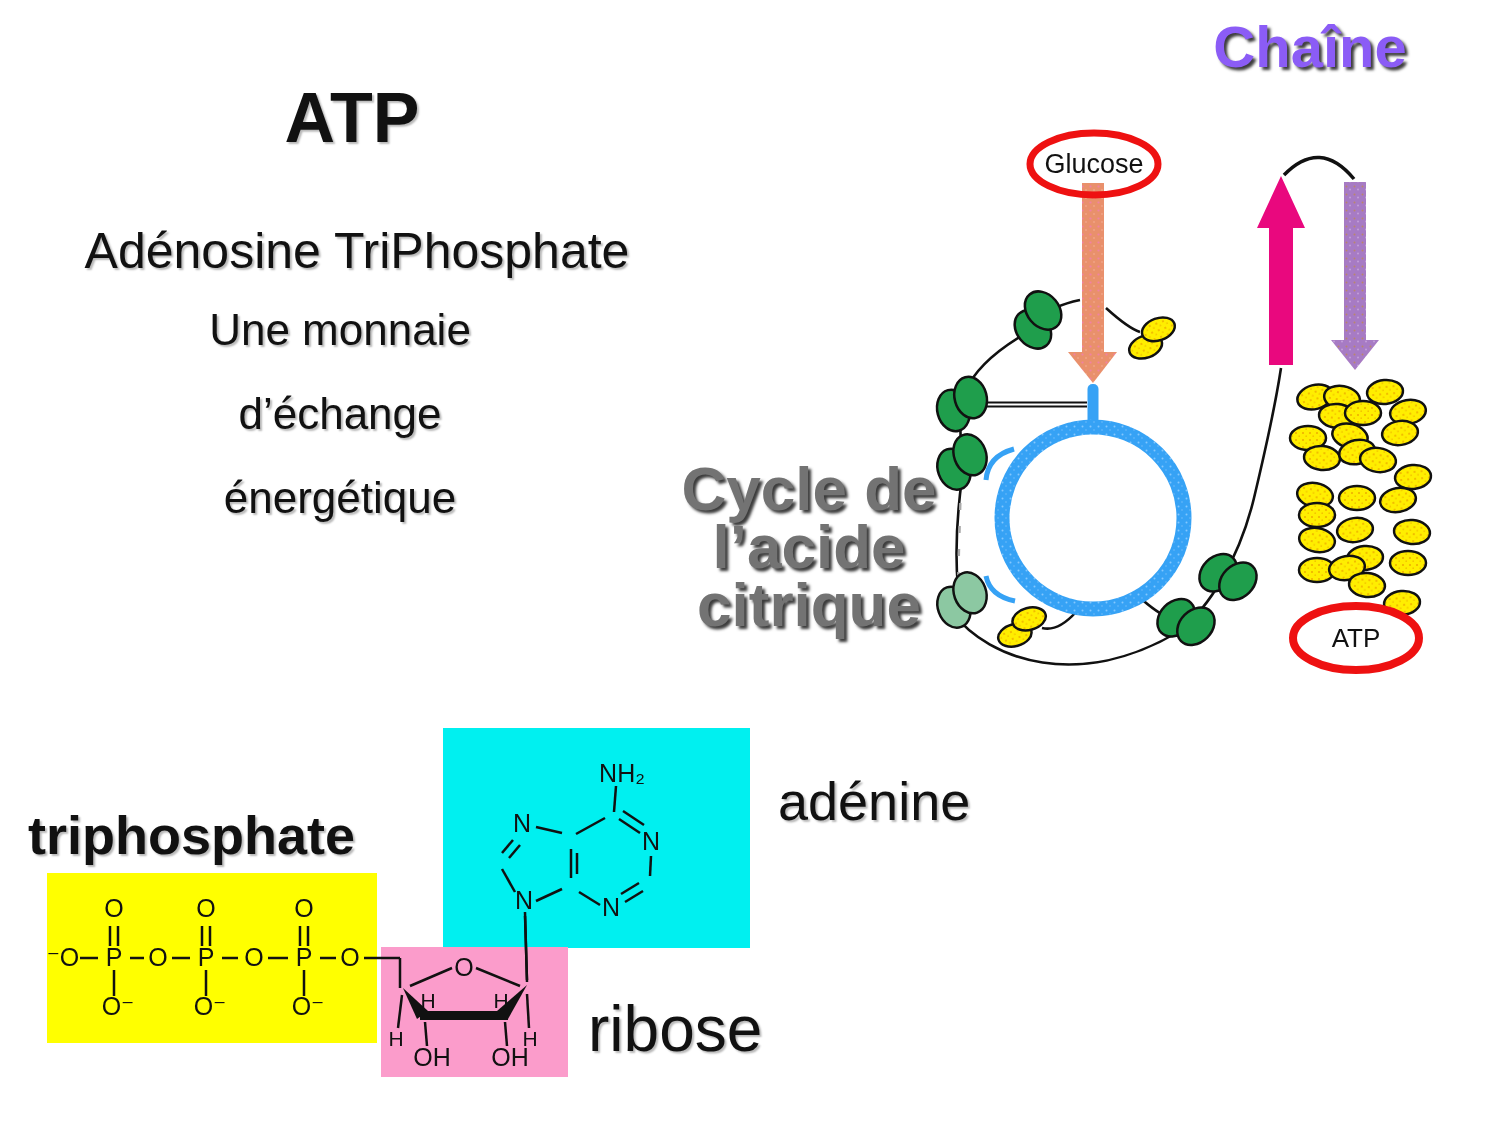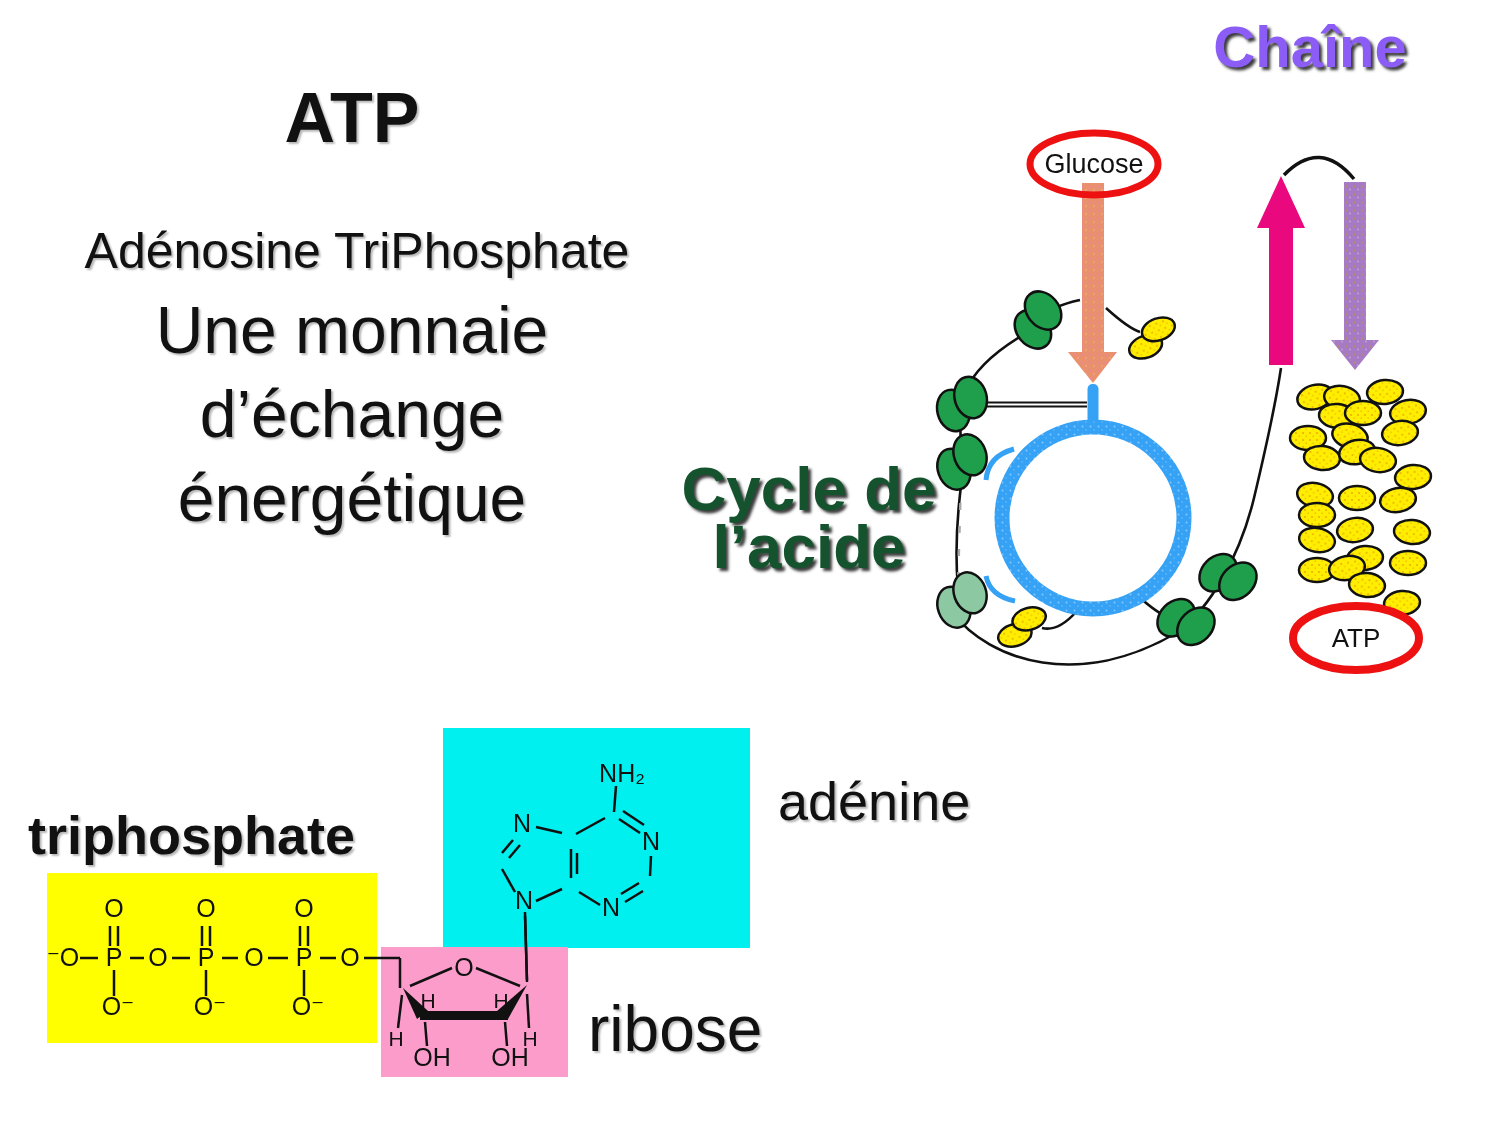--- a/index.html
+++ b/index.html
@@ -4,27 +4,27 @@
 <style>
   html,body{margin:0;padding:0;background:#fff;}
   #slide{position:relative;width:1500px;height:1125px;background:#fff;overflow:hidden;
          font-family:"Liberation Sans","DejaVu Sans",sans-serif;}
   #gfx{position:absolute;left:0;top:0;width:1500px;height:1125px;}
   .txt{position:absolute;white-space:nowrap;z-index:5;}
   .center{transform:translateX(-50%);text-align:center;}
   .blacktxt{color:#111;text-shadow:2px 2px 2px #b9b9b9;}
   #title{left:352px;top:78px;font-size:70px;font-weight:bold;}
   #subtitle{left:357px;top:186px;font-size:50px;margin-top:36px;}
-  #tagline{left:352px;top:288px;font-size:66px;line-height:84px;}
+  #tagline{left:340px;top:288px;font-size:44px;line-height:84px;}
   #chain-label{left:1310px;top:18px;font-size:58px;line-height:57px;font-weight:bold;
                color:#8b5cf6;text-shadow:3px 3px 3px #3c3c3c;}
   #glycolysis-label{left:931px;top:206px;font-size:64px;font-weight:bold;
                color:#F49B73;text-shadow:3px 3px 3px #3c3c3c;}
   #cycle-label{left:809px;top:460px;font-size:62px;line-height:58px;font-weight:bold;
-               color:#14532d;text-shadow:3px 3px 3px #3c3c3c;}
+               color:#737373;text-shadow:3px 3px 3px #3c3c3c;}
   #triphosphate-label{left:28px;top:804px;font-size:54px;font-weight:bold;}
   #adenine-label{left:778px;top:770px;font-size:54px;}
   #ribose-label{left:588px;top:992px;font-size:64px;}
   .atom{font-family:"Liberation Sans","DejaVu Sans",sans-serif;fill:#111;}
   .smalllabel{font-family:"Liberation Sans","DejaVu Sans",sans-serif;fill:#111;}
 </style>
 </head>
 <body>
 
 <div id="slide">
@@ -245,18 +245,19 @@
     <div>d’échange</div>
     <div>énergétique</div>
   </div>
 
   <div id="chain-label" class="txt center">
     <div>Chaîne</div>
   </div>
   <div id="cycle-label" class="txt center">
     <div>Cycle de</div>
     <div>l’acide</div>
+    <div>citrique</div>
   </div>
 
   <div id="triphosphate-label" class="txt blacktxt">triphosphate</div>
   <div id="adenine-label" class="txt blacktxt">adénine</div>
   <div id="ribose-label" class="txt blacktxt">ribose</div>
 </div>
 
 </body></html>

